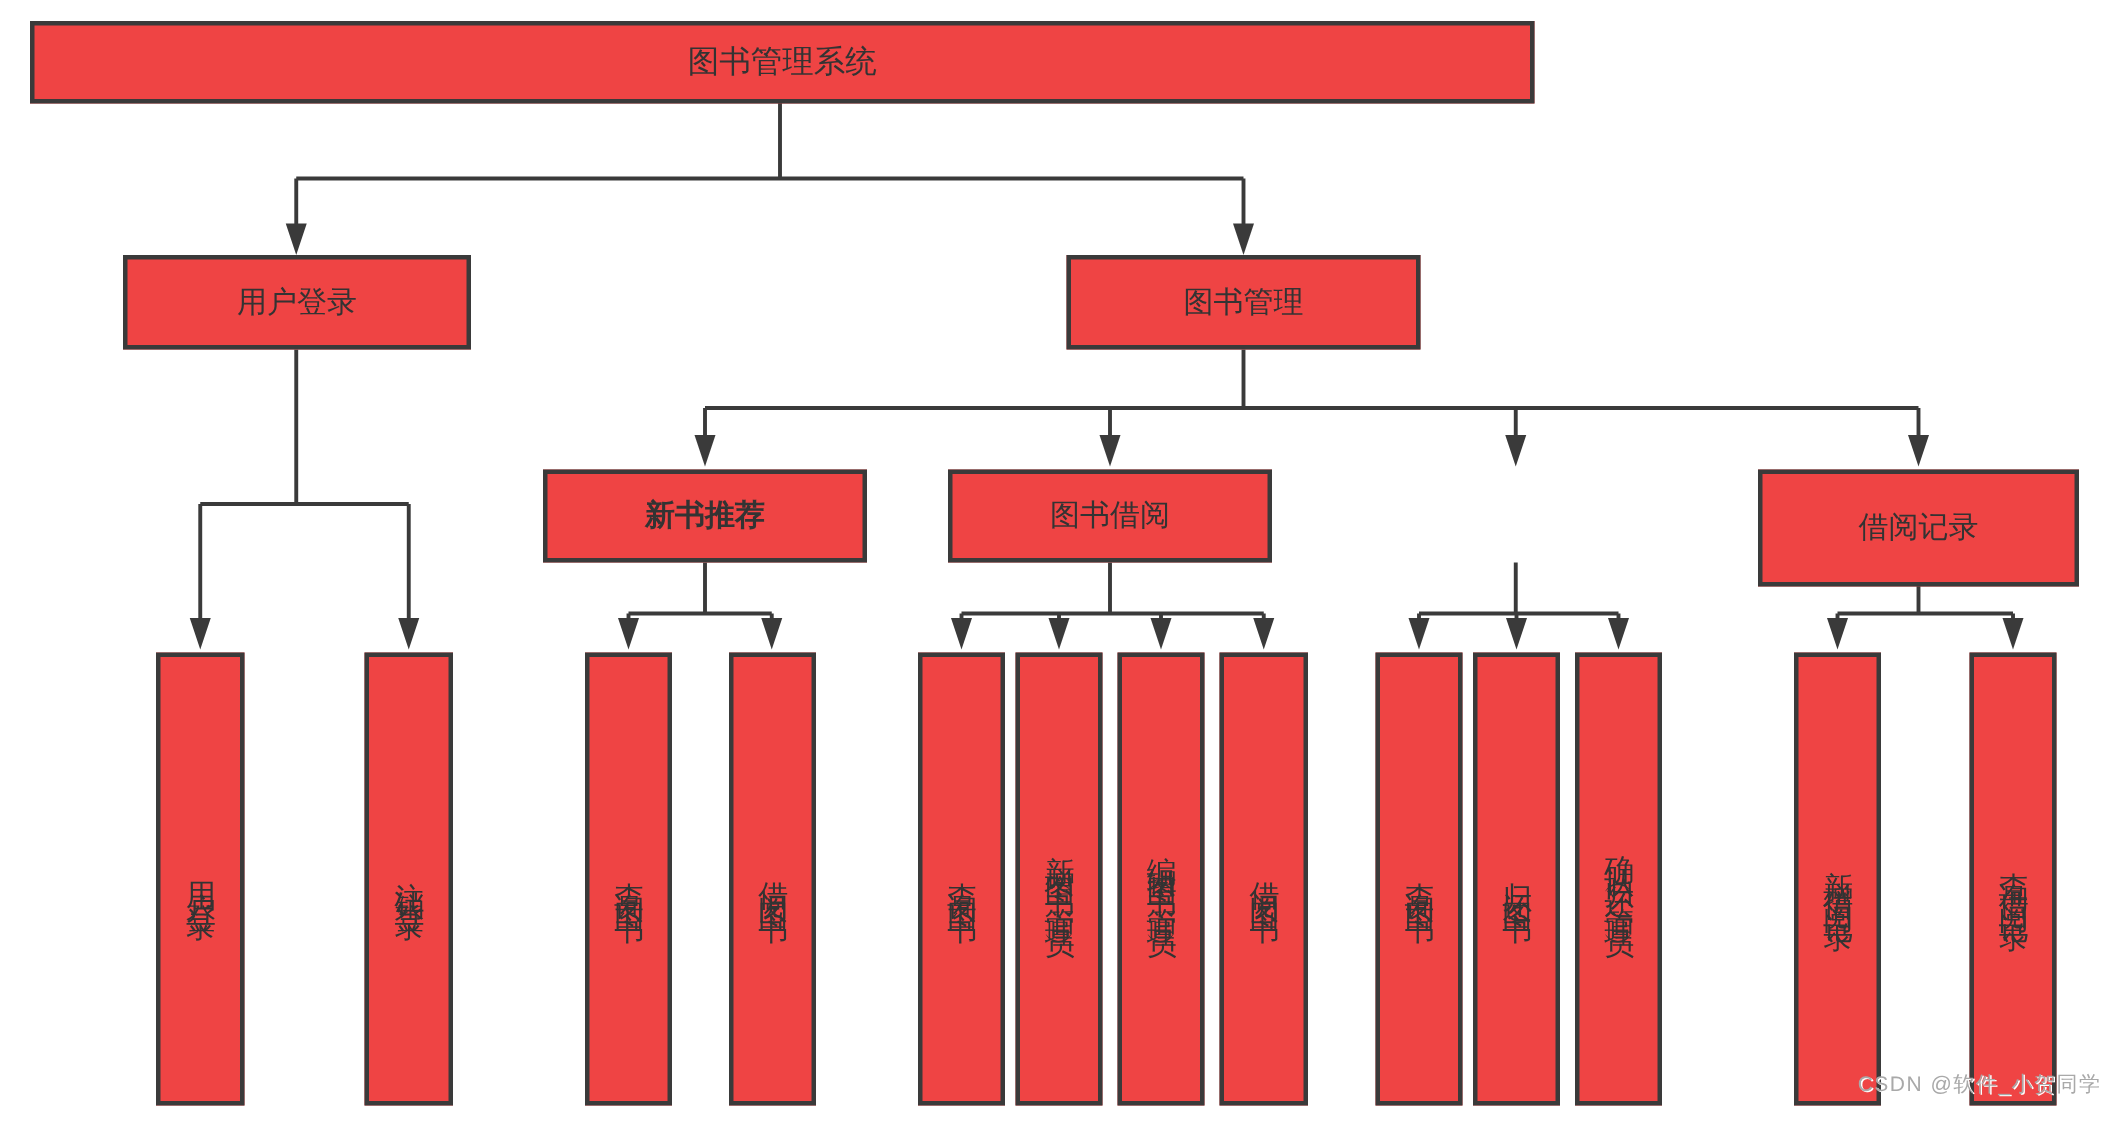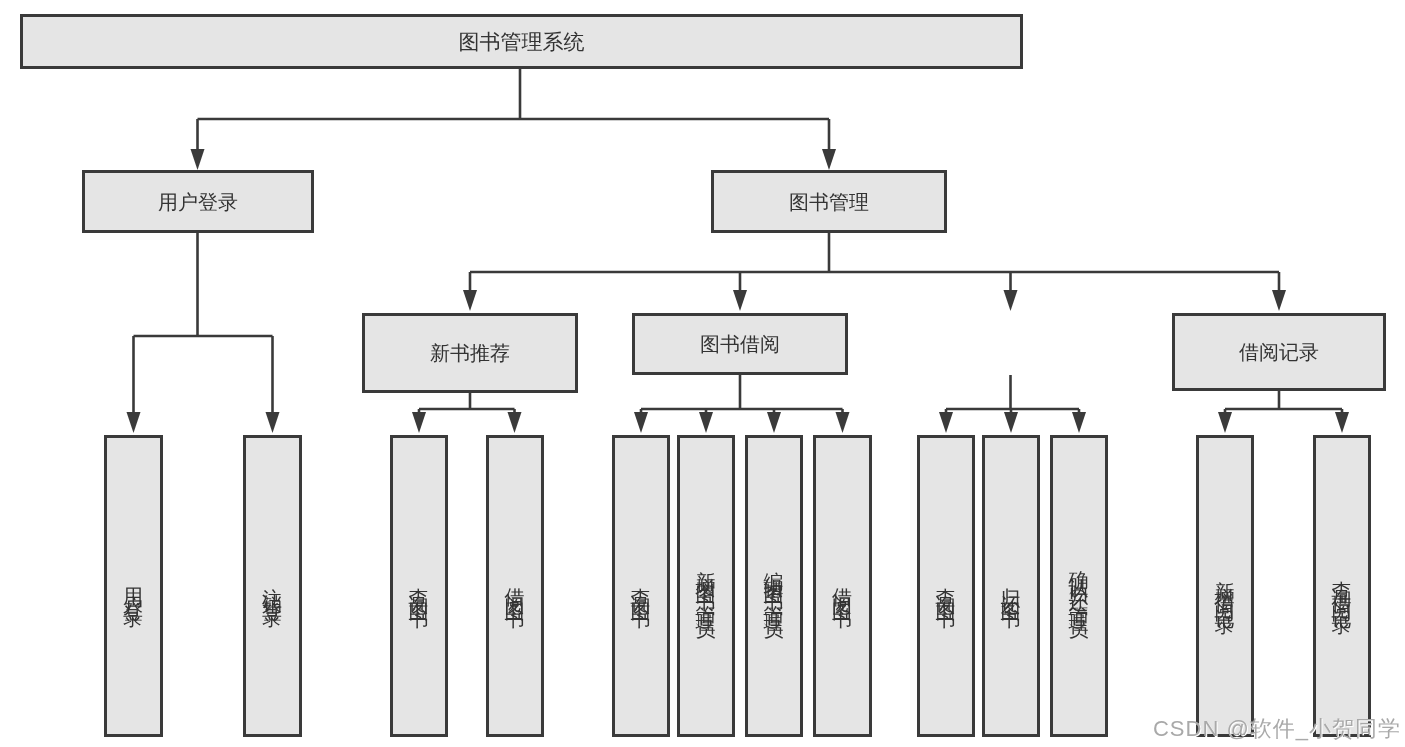--- a/index.html
+++ b/index.html
@@ -14,42 +14,42 @@
     width:1405px;height:747px;
     background:var(--bg);
     font-family:"Liberation Sans",sans-serif;
     overflow:hidden;
   }
   #connectors{position:absolute;left:0;top:0;width:1405px;height:747px;}
   .node{
     position:absolute;
     box-sizing:border-box;
     border:3px solid var(--line);
-    background:#e5e5e5;
+    background:#ef4444;
     color:var(--text);
     display:flex;
     align-items:center;
     justify-content:center;
     font-size:20px;
     line-height:1;
     white-space:nowrap;
   }
   .node.root{font-size:21px;}
   .node.v{
     writing-mode:vertical-rl;
     text-orientation:mixed;
     letter-spacing:7px;
     white-space:normal;
     line-height:1;
   }
   .watermark{
     position:absolute;
     right:4px;
     top:714px;
-    font-size:22px;
+    font-size:14px;
     color:var(--wm);
     letter-spacing:1px;
     text-shadow:1px 1px 0 #ffffff;
   }
 </style>
 </head>
 <body>
 
 <div class="stage">
 
@@ -106,21 +106,21 @@
       <polygon points="1218,412 1232,412 1225,433" fill="#3a3a3a"></polygon>
       <line x1="1342" y1="409" x2="1342" y2="417" stroke="#3a3a3a" stroke-width="2.6"></line>
       <polygon points="1335,412 1349,412 1342,433" fill="#3a3a3a"></polygon>
     </svg>
 
   <div class="node root" style="left:20px;top:14px;width:1003px;height:55px;">图书管理系统</div>
 
   <div class="node" style="left:82px;top:170px;width:232px;height:63px;">用户登录</div>
   <div class="node" style="left:711px;top:170px;width:236px;height:63px;">图书管理</div>
 
-  <div class="node" style="left:362px;top:313px;width:216px;height:80px;">新书推荐</div>
+  <div class="node" style="left:362px;top:313px;width:216px;height:62px;font-weight:bold;">新书推荐</div>
   <div class="node" style="left:632px;top:313px;width:216px;height:62px;">图书借阅</div>
   <div class="node" style="left:1172px;top:313px;width:214px;height:78px;">借阅记录</div>
 
   <div class="node v" style="left:104px;top:435px;width:59px;height:302px;">用户登录</div>
   <div class="node v" style="left:243px;top:435px;width:59px;height:302px;">注销登录</div>
 
   <div class="node v" style="left:390px;top:435px;width:58px;height:302px;">查询图书</div>
   <div class="node v" style="left:486px;top:435px;width:58px;height:302px;">借阅图书</div>
 
   <div class="node v" style="left:612px;top:435px;width:58px;height:302px;">查询图书</div>

